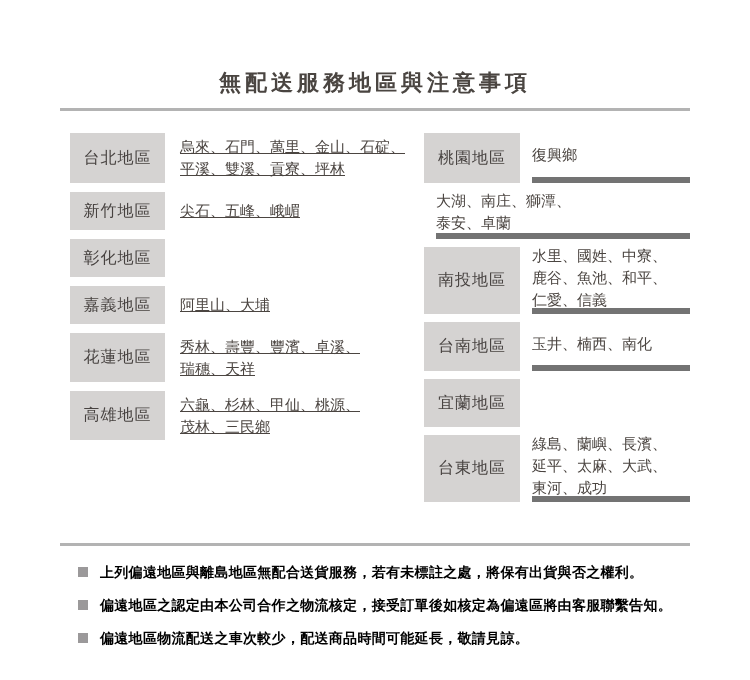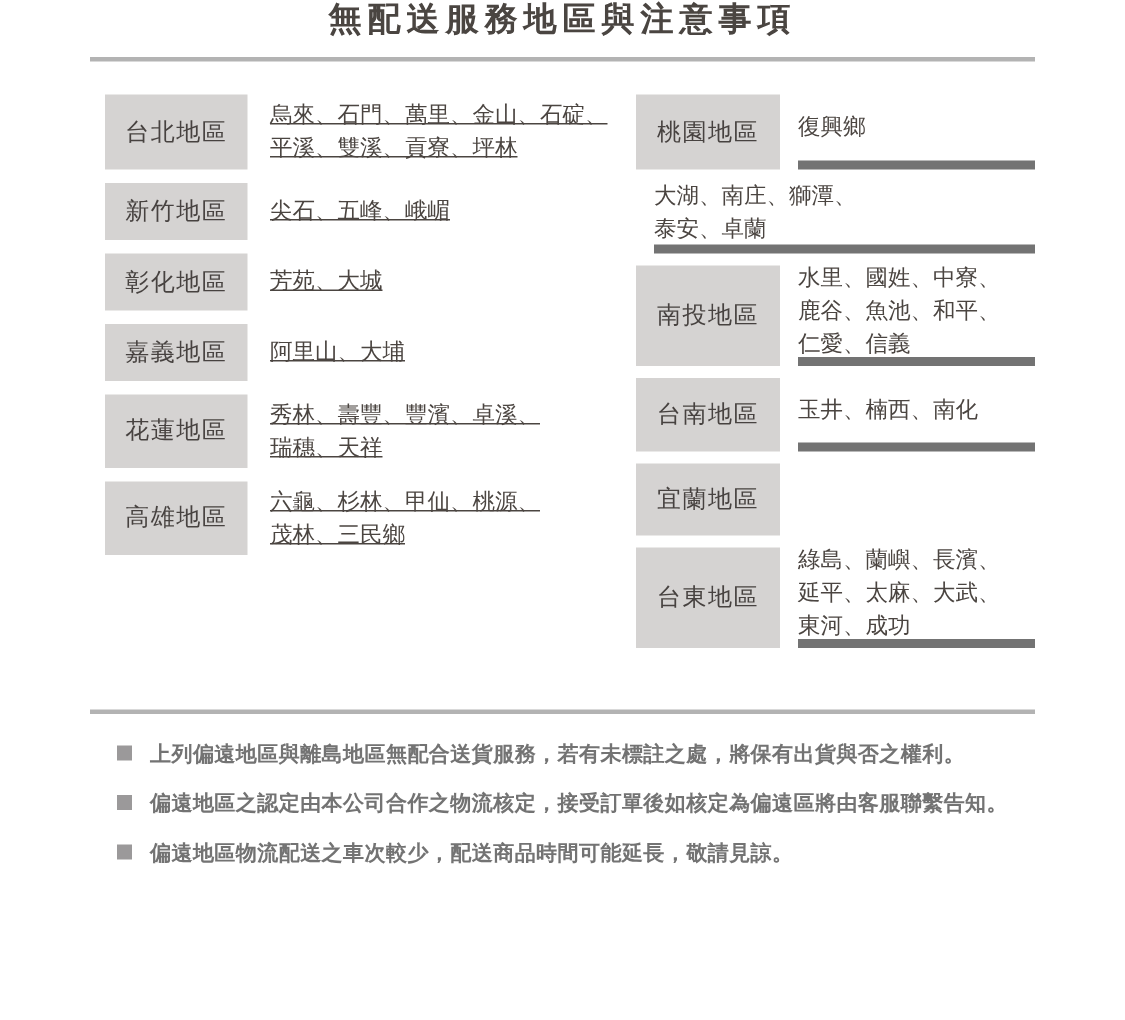--- a/index.html
+++ b/index.html
@@ -4,21 +4,21 @@
 <style>
   html,body{margin:0;padding:0;}
   body{
     width:750px;height:680px;background:#ffffff;overflow:hidden;
     font-family:"Liberation Sans", sans-serif;
     color:#4a4541;
     -webkit-font-smoothing:antialiased;
   }
   .page{width:750px;height:680px;position:relative;}
   .page-title{
-    margin:0;
+    margin:0;padding-top:70px;
     text-align:center;
     font-size:22px;line-height:26px;
     font-weight:bold;letter-spacing:4px;
     color:#4a4541;
   }
   .divider{
     height:3px;background:#b3b3b3;
     margin:0 60px;
   }
   .divider-top{margin-top:12px;}
@@ -62,21 +62,21 @@
   }
   .bullet{
     flex:none;
     width:10px;height:10px;
     background:#9b999a;
     margin:4px 12px 0 0;
   }
   .note-text{
     font-size:14px;line-height:19px;
     font-weight:bold;letter-spacing:0.3px;
-    color:#737373;
+    color:#000000;
   }
 </style>
 </head>
 <body>
 
 <div class="page">
 
   <h1 class="page-title">無配送服務地區與注意事項</h1>
 
   <div class="divider divider-top"></div>
@@ -88,21 +88,20 @@
         <div class="region-label">台北地區</div>
         <div class="region-areas">烏來、石門、萬里、金山、石碇、
 平溪、雙溪、貢寮、坪林</div>
       </div>
       <div class="row" style="height:38px">
         <div class="region-label">新竹地區</div>
         <div class="region-areas">尖石、五峰、峨嵋</div>
       </div>
       <div class="row" style="height:38px">
         <div class="region-label">彰化地區</div>
-        <div class="region-areas">芳苑、大城</div>
       </div>
       <div class="row" style="height:38px">
         <div class="region-label">嘉義地區</div>
         <div class="region-areas">阿里山、大埔</div>
       </div>
       <div class="row" style="height:49px">
         <div class="region-label">花蓮地區</div>
         <div class="region-areas">秀林、壽豐、豐濱、卓溪、
 瑞穗、天祥</div>
       </div>

